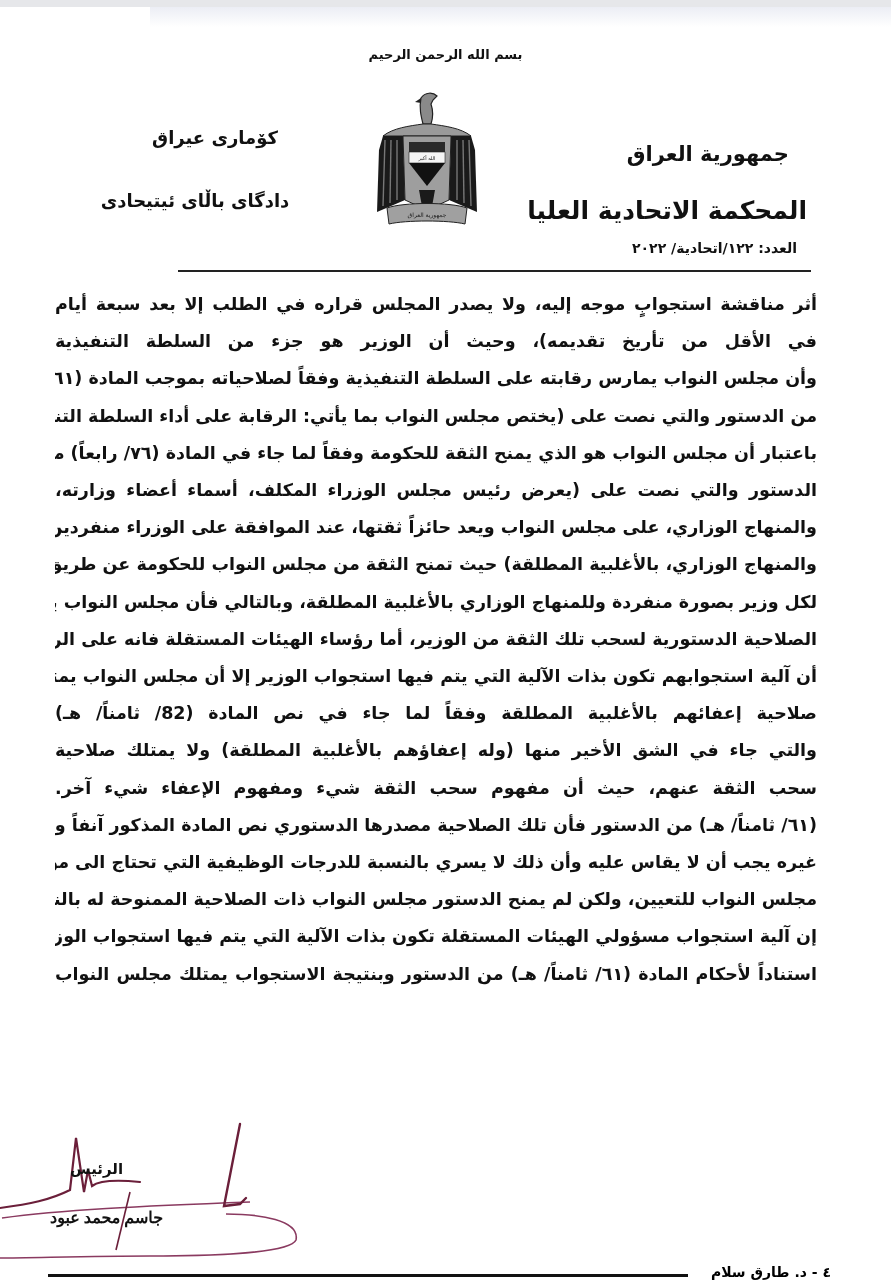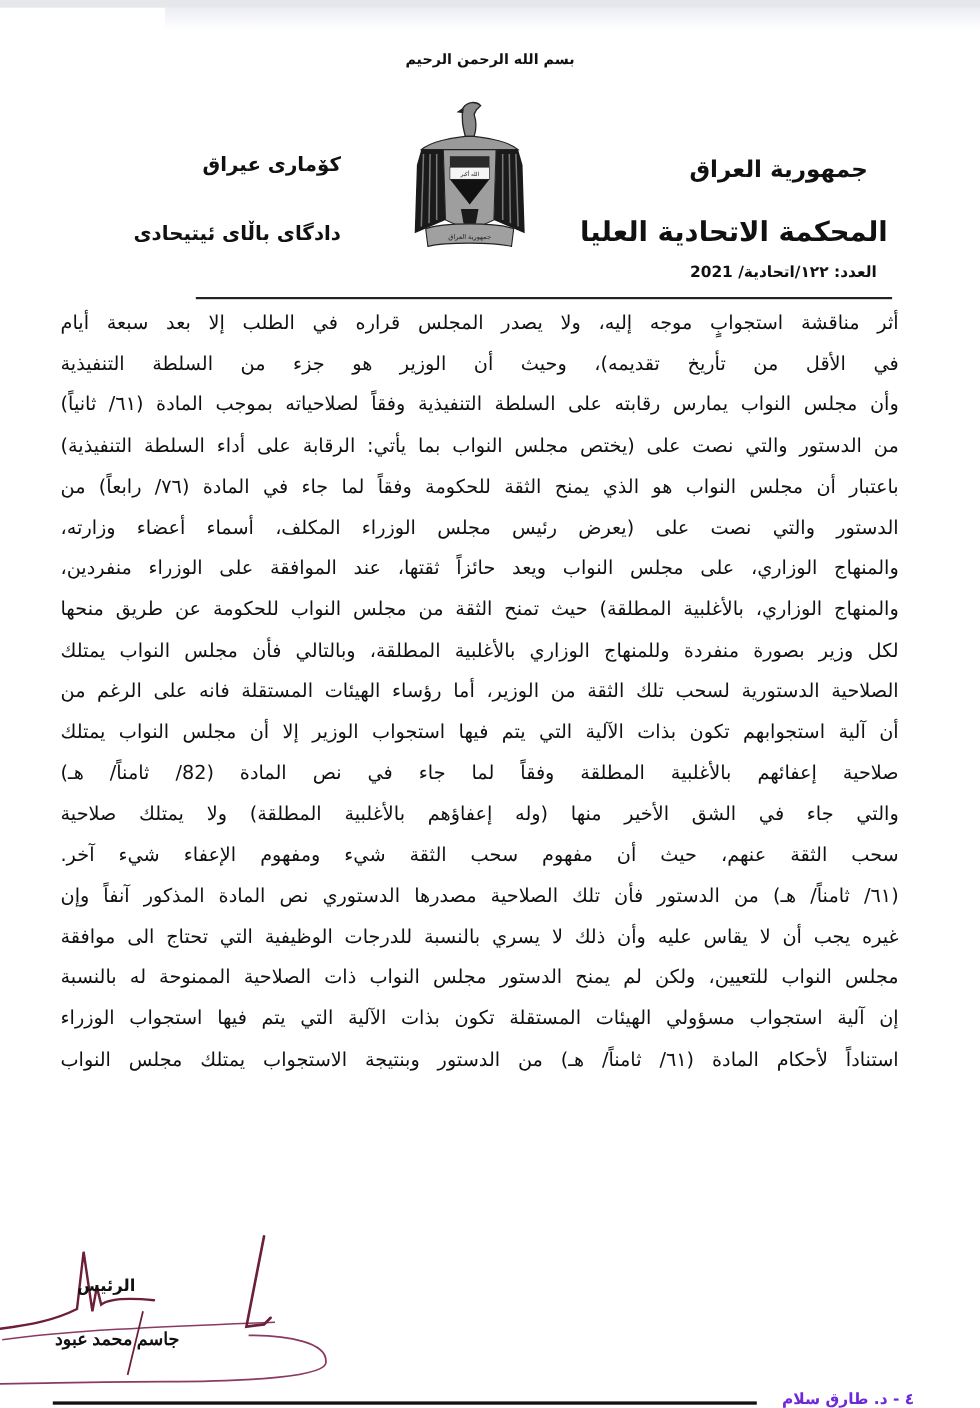--- a/index.html
+++ b/index.html
@@ -64,24 +64,24 @@
     }
     .header-right .number {
       font-size: 14px;
       font-weight: bold;
       margin-top: 12px;
       margin-right: 10px;
     }
     .header-left {
       position: absolute;
       left: 80px;
-      top: 136px;
+      top: 124px;
       width: 230px;
       direction: rtl;
-      text-align: right;
+      text-align: center;
     }
     .header-left .country-ku {
       font-size: 18px;
       font-weight: bold;
       line-height: 28px;
       padding-left: 40px;
     }
     .header-left .court-ku {
       font-size: 18px;
       font-weight: bold;
@@ -99,27 +99,27 @@
       position: absolute;
       left: 178px;
       top: 270px;
       width: 633px;
       height: 2px;
       background: #222;
     }
     .body-text {
       position: absolute;
       left: 55px;
-      top: 276px;
+      top: 286px;
       width: 762px;
       direction: rtl;
       text-align: justify;
       text-align-last: justify;
       font-size: 17.5px;
-      font-weight: normal;
+      font-weight: bold;
       line-height: 37.2px;
     }
     .body-text .line {
       display: block;
       white-space: nowrap;
       overflow: hidden;
       text-align: justify;
       text-align-last: justify;
     }
     .signature-block {
@@ -156,37 +156,37 @@
       height: 3px;
       background: #111;
     }
     .footer-text {
       position: absolute;
       right: 60px;
       top: 1264px;
       font-size: 14px;
       font-weight: bold;
       direction: rtl;
-      color: #6d28d9;
+      color: #000000;
       white-space: nowrap;
     }
   </style>
 </head>
 <body>
 
 <div class="page">
   <div class="top-strip"></div>
   <div class="scan-shade"></div>
 
   <div class="basmala">بسم الله الرحمن الرحيم</div>
 
   <div class="header-right">
     <div class="country">جمهورية العراق</div>
     <div class="court">المحكمة الاتحادية العليا</div>
-    <div class="number">العدد: ١٢٢/اتحادية/ 2021</div>
+    <div class="number">العدد: ١٢٢/اتحادية/ ٢٠٢٢</div>
   </div>
 
   <div class="header-left">
     <div class="country-ku">كۆمارى عيراق</div>
     <div class="court-ku">دادگاى باڵاى ئيتيحادى</div>
   </div>
 
   <svg class="emblem" viewBox="0 0 108 140">
 
     <path d="M48 8 C52 2 60 2 64 6 L60 10 L58 14 C60 20 60 28 58 34 L50 34 C48 26 46 18 48 8 Z" fill="#8a8a8a" stroke="#222" stroke-width="1.2"></path>

